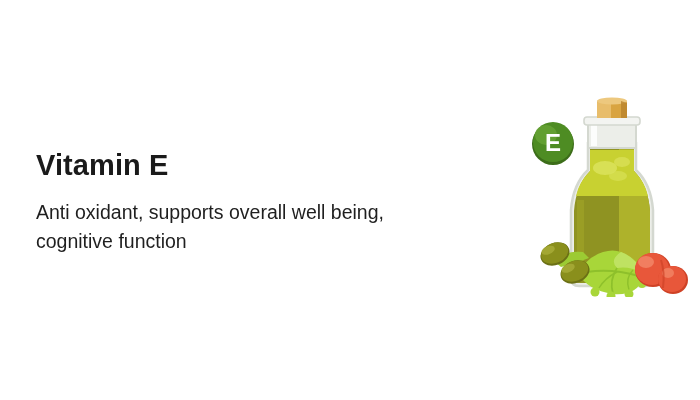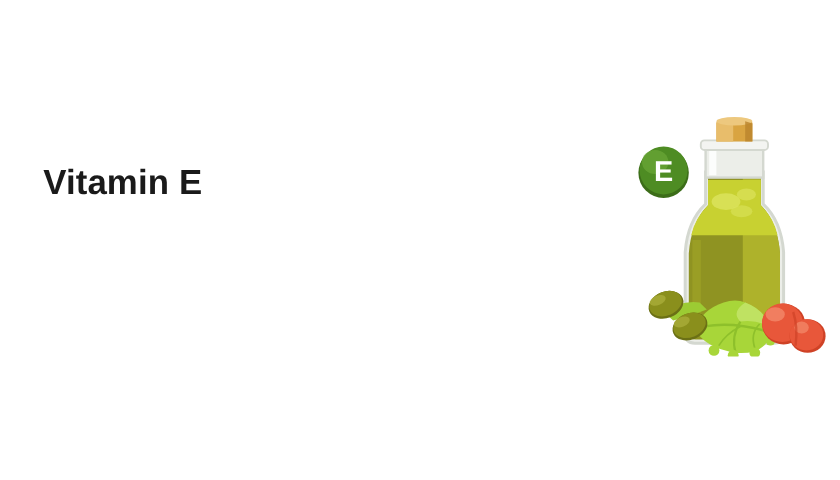--- a/index.html
+++ b/index.html
@@ -17,21 +17,21 @@
     position: relative;
     width: 700px;
     height: 400px;
     background: #ffffff;
   }
 
   
   .text-block {
     position: absolute;
     left: 36px;
-    top: 136px;
+    top: 148px;
     width: 360px;
   }
   .title {
     font-size: 29px;
     font-weight: bold;
     color: #1a1a1a;
     letter-spacing: 0.1px;
     line-height: 34px;
     margin: 0;
   }
@@ -58,20 +58,21 @@
     height: 205px;
   }
 </style>
 </head>
 <body>
 
 <div class="card">
 
   <div class="text-block">
     <h1 class="title">Vitamin E</h1>
+    <p class="description">Anti oxidant, supports overall well being, cognitive function</p>
   </div>
 
   <div class="illustration">
     <svg viewBox="0 0 175 205" xmlns="http://www.w3.org/2000/svg">
 
       <g>
         <circle cx="28" cy="52" r="21" fill="#3c6d19"></circle>
         <circle cx="28" cy="50" r="20" fill="#4e8c23"></circle>
         <ellipse cx="21" cy="43" rx="11" ry="10" fill="#6aa637" opacity="0.75"></ellipse>
         <text x="28" y="59" text-anchor="middle" font-family="&quot;Liberation Sans&quot;, sans-serif" font-size="24" font-weight="bold" fill="#ffffff">E</text>

